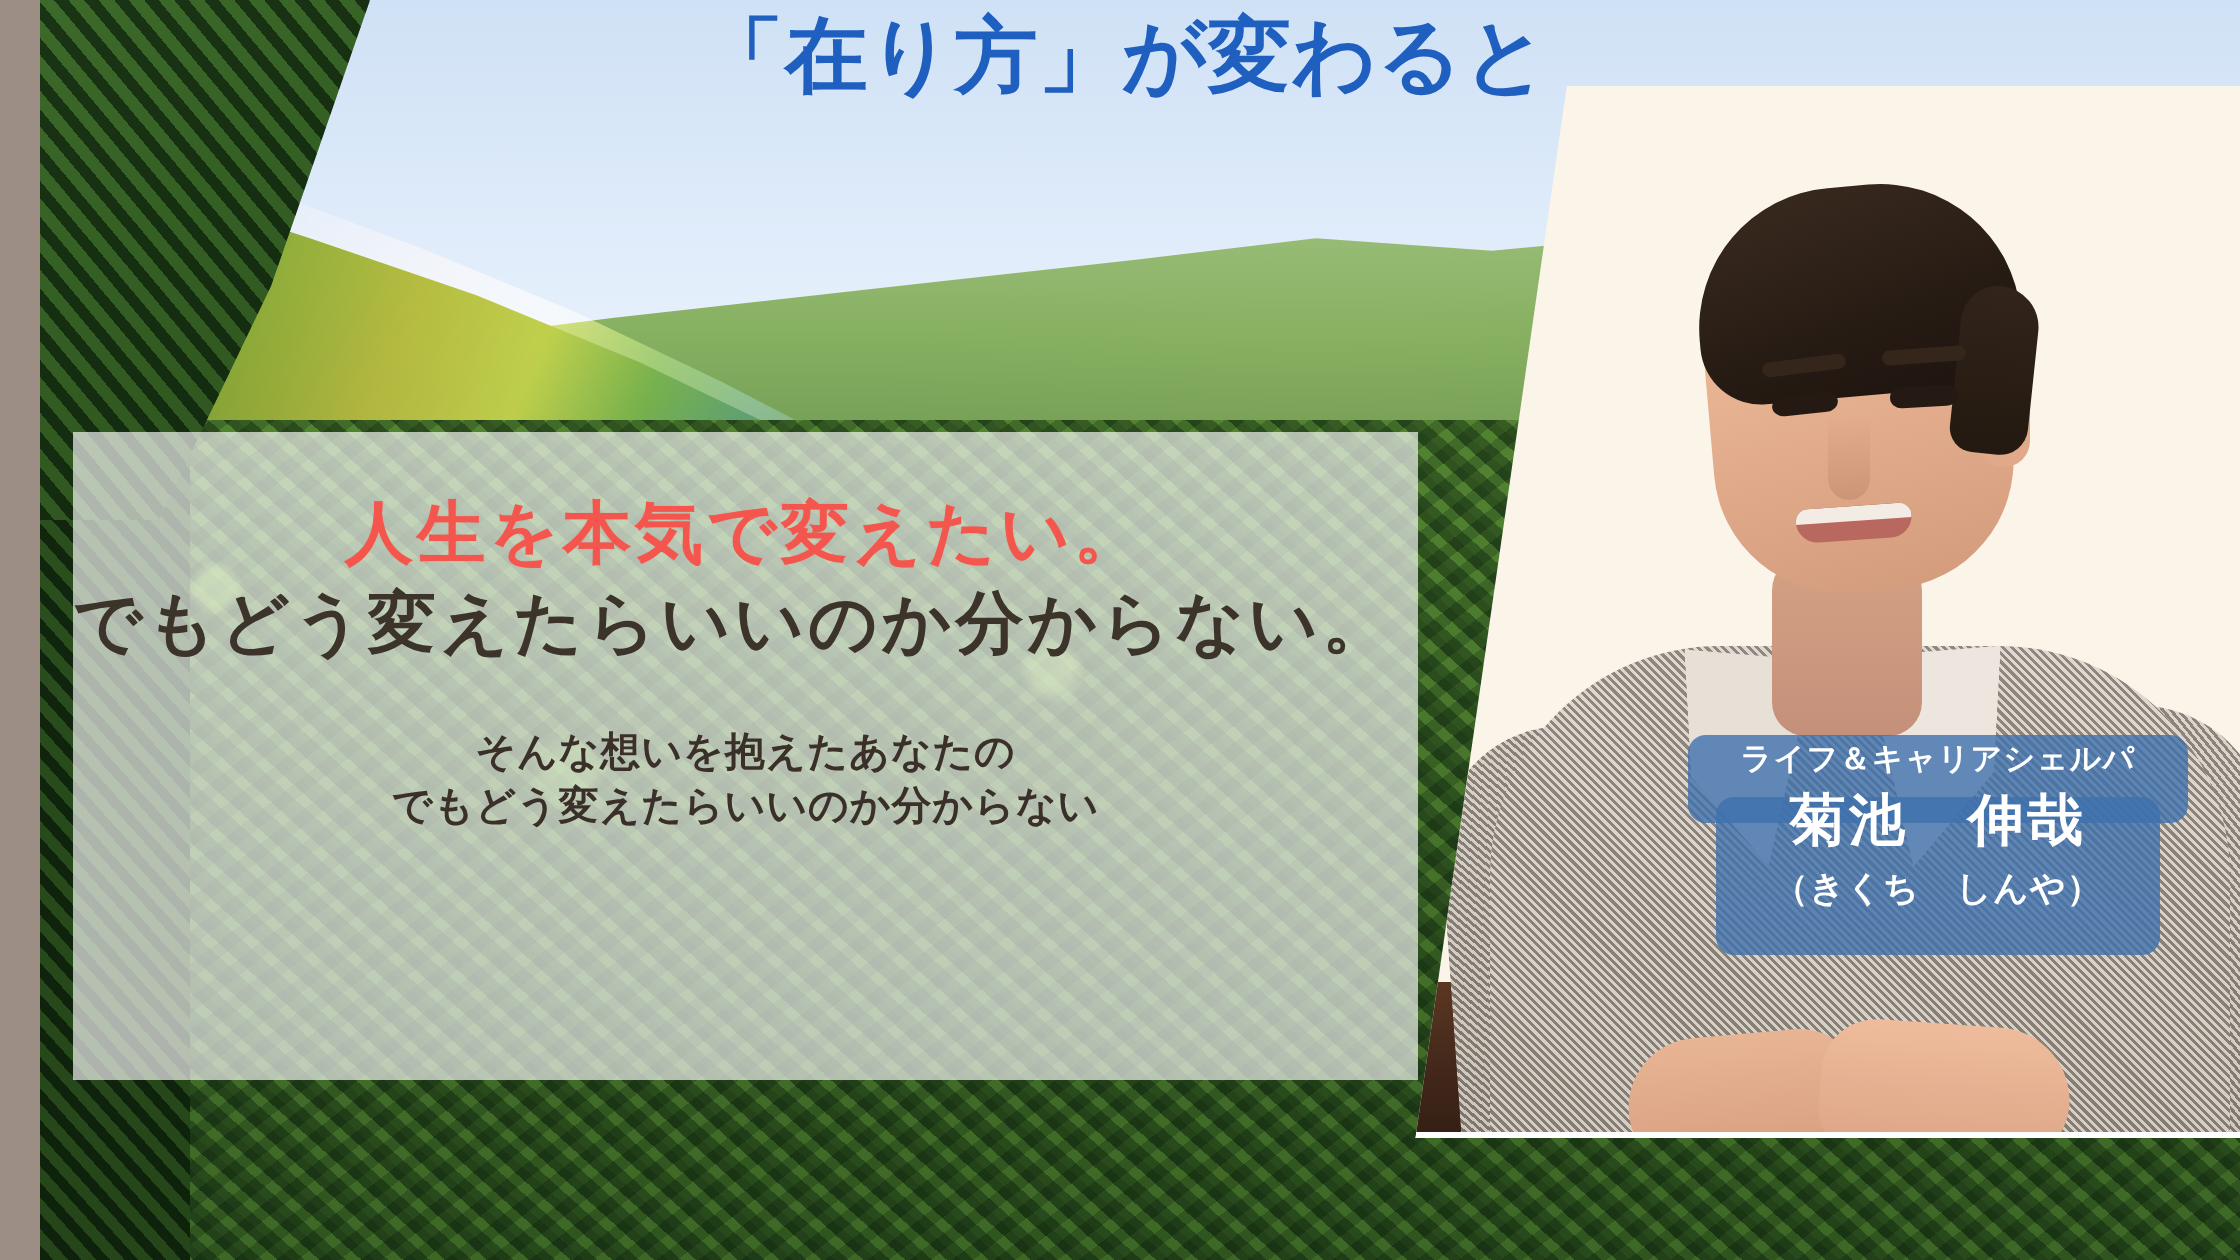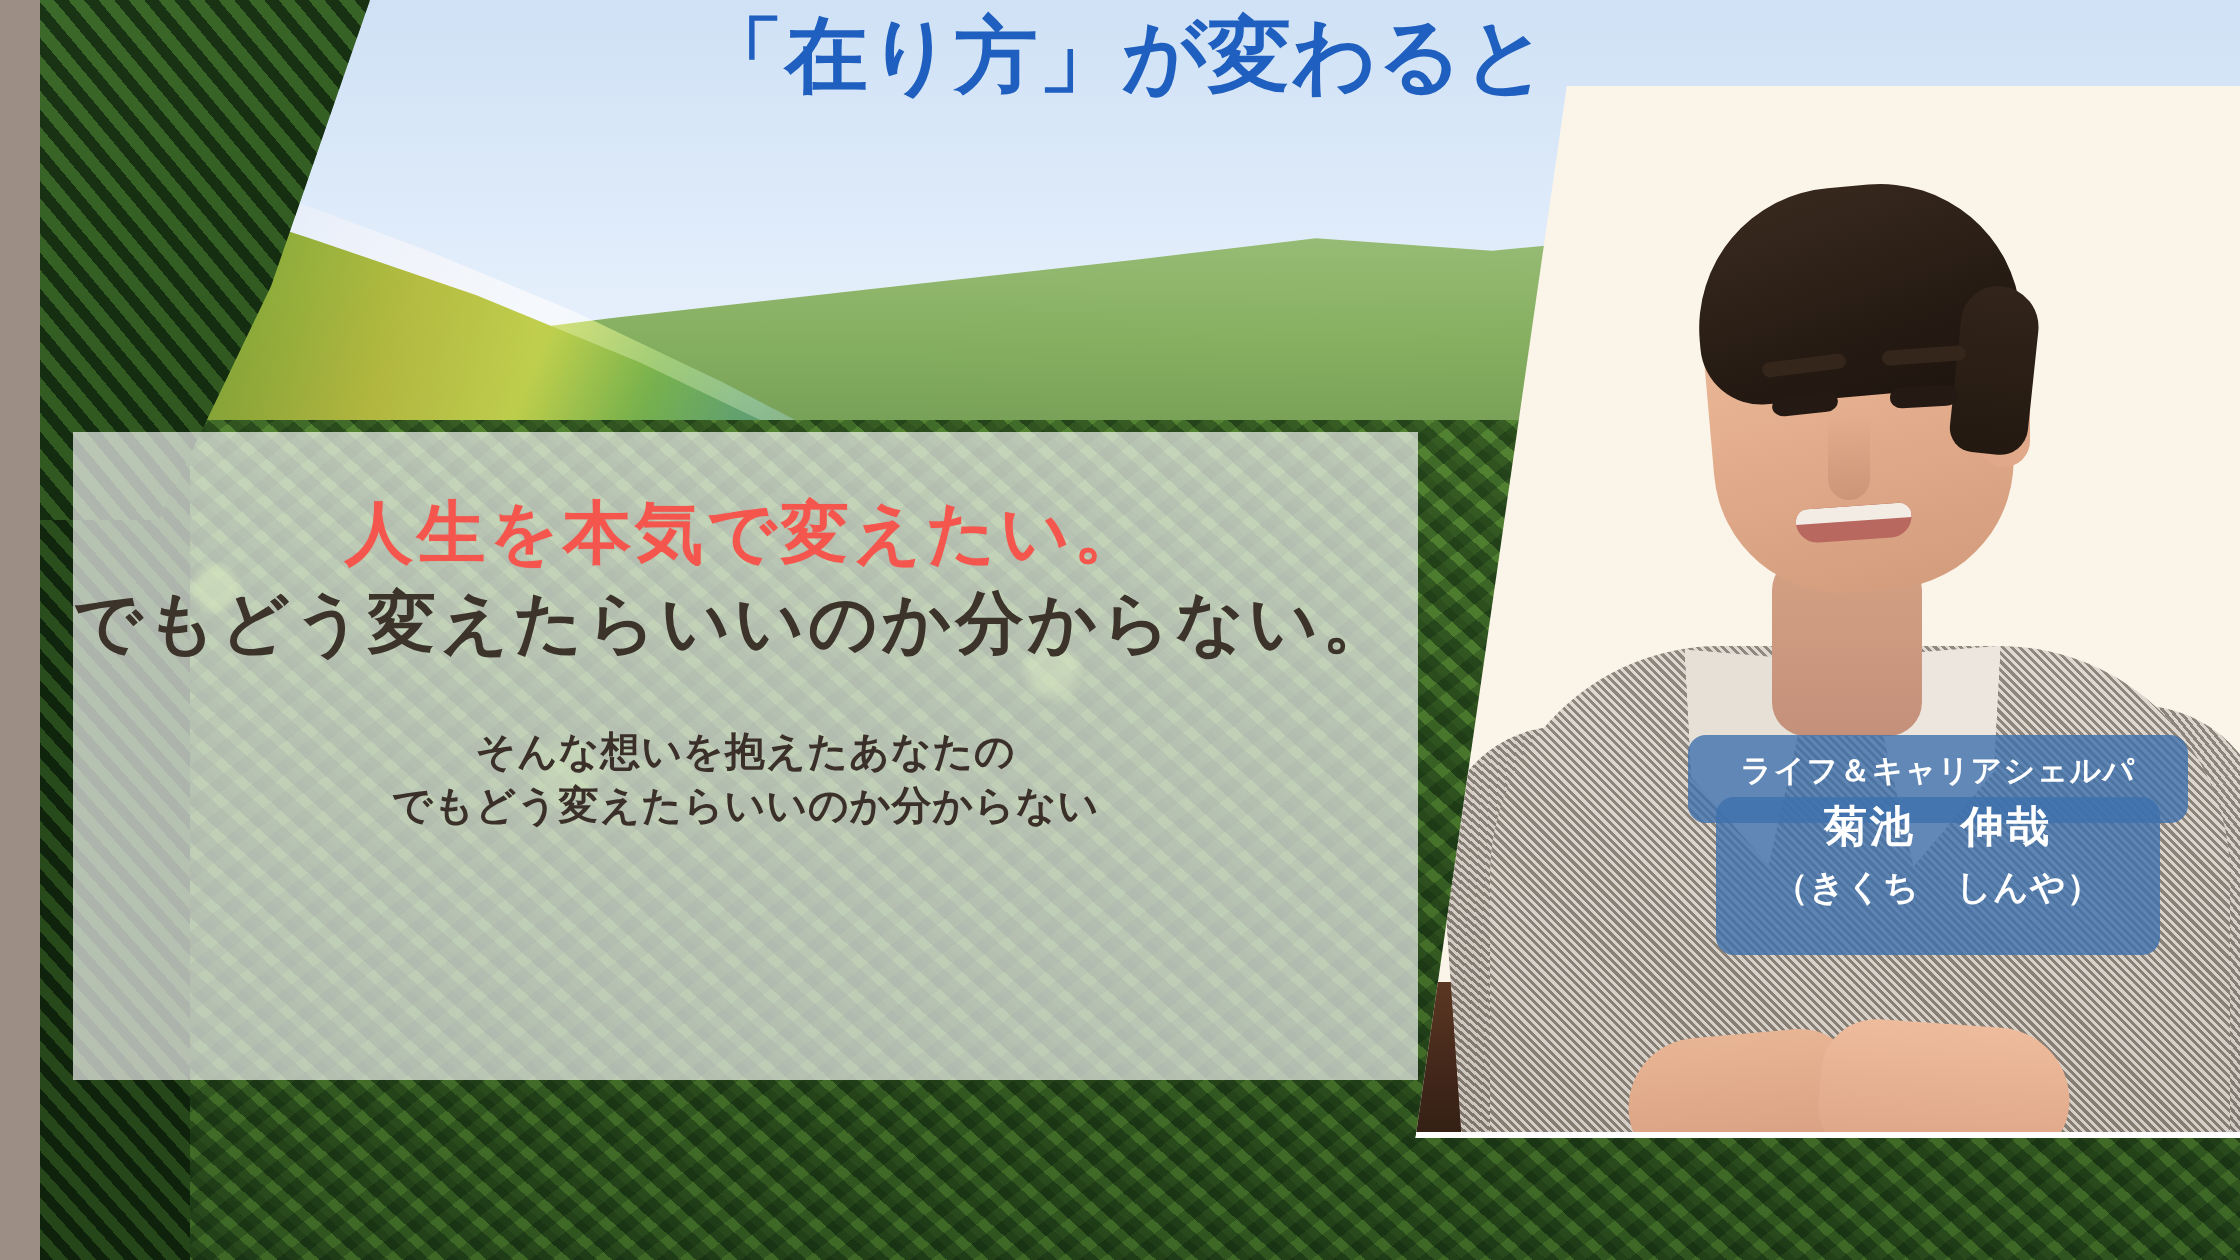--- a/index.html
+++ b/index.html
@@ -270,24 +270,24 @@
     position:absolute;left:28px;top:62px;width:444px;height:158px;
     background:rgba(63,113,173,.80);
     border-radius:18px;
   }
   .badge-inner{
     position:absolute;left:0;top:0;width:500px;height:220px;
     color:#ffffff;text-align:center;
   }
   .badge-role{
     font-size:31px;font-weight:700;letter-spacing:.04em;line-height:1;
-    padding-top:22px;
+    padding-top:10px;
   }
   .badge-name{
-    font-size:43px;font-weight:700;letter-spacing:.06em;line-height:1;
+    font-size:56px;font-weight:700;letter-spacing:.06em;line-height:1;
     padding-top:20px;white-space:pre;
   }
   .badge-reading{
     font-size:35px;font-weight:700;letter-spacing:.03em;line-height:1;
     padding-top:22px;white-space:pre;
   }
 </style>
 </head>
 <body>
 

